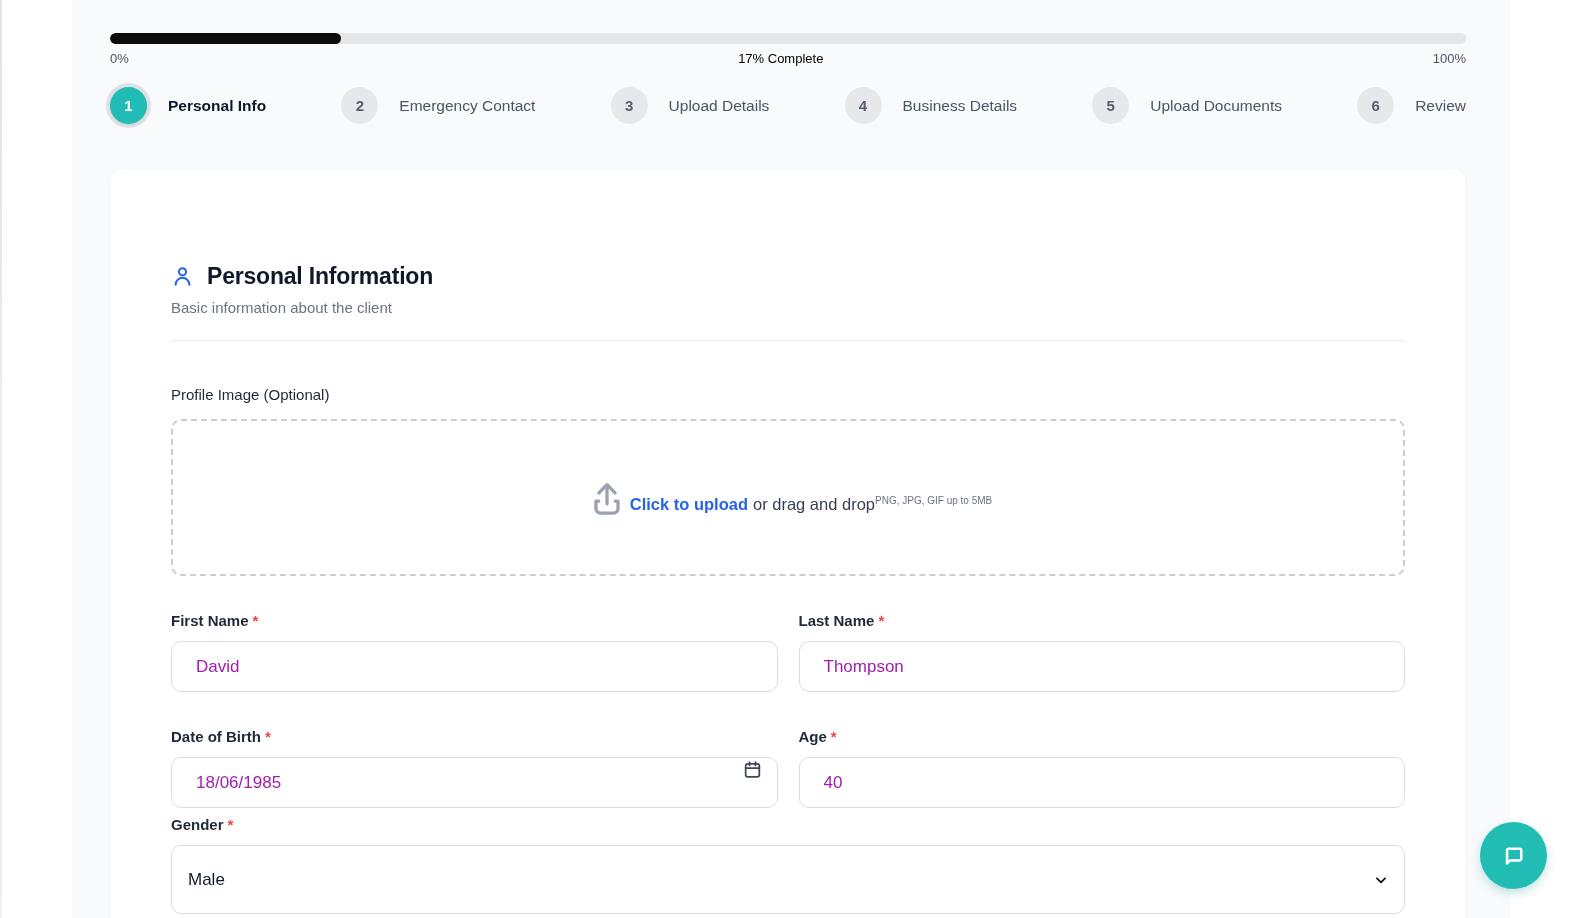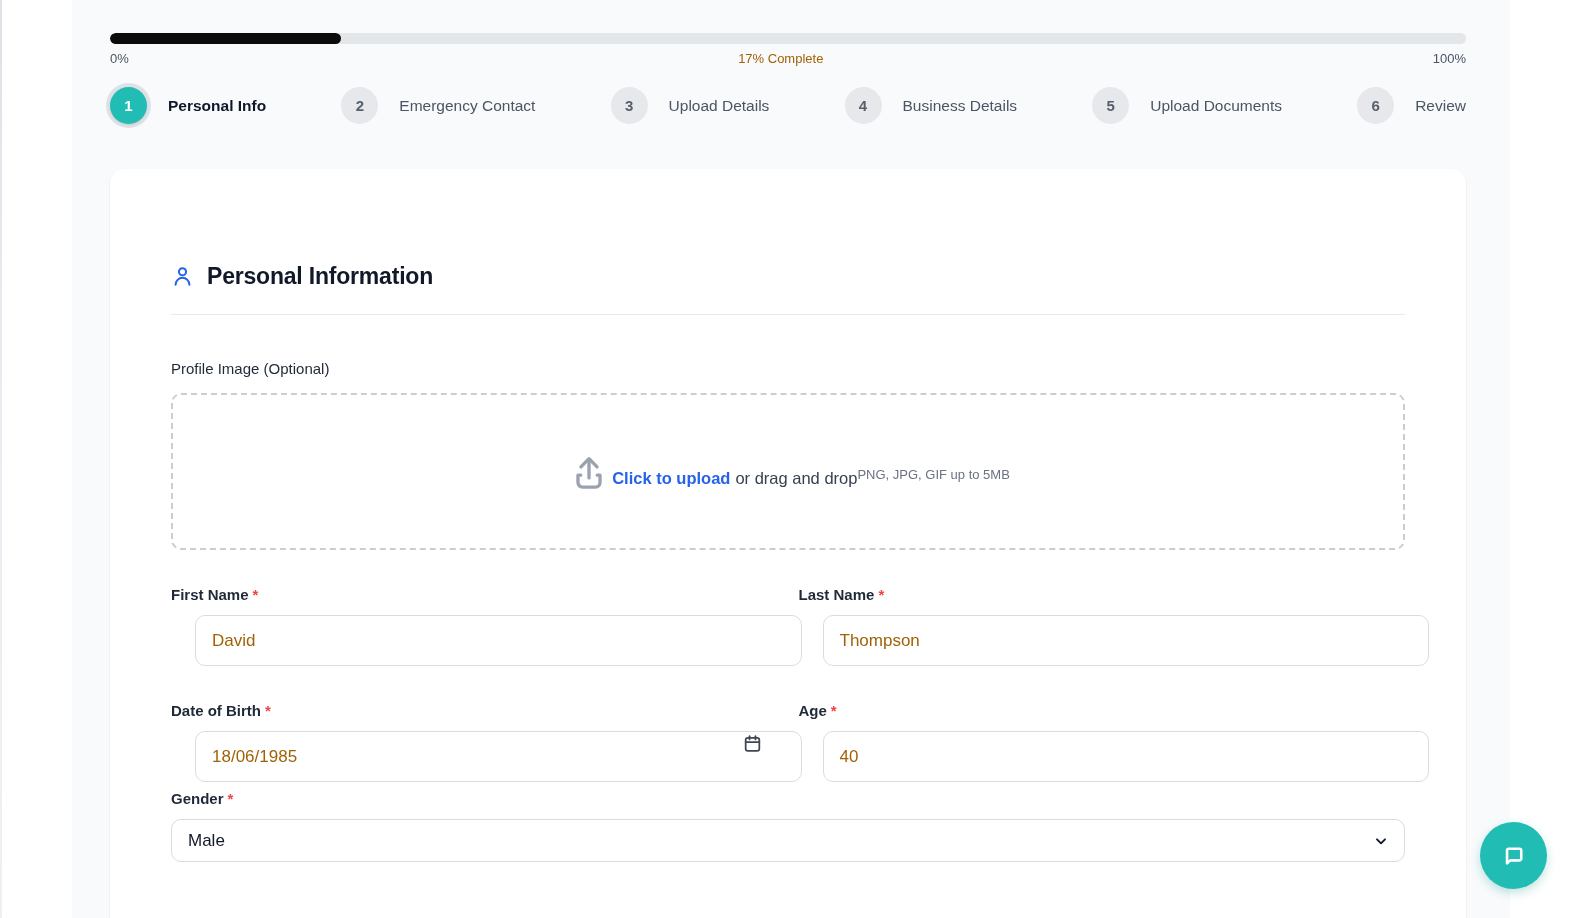--- a/index.html
+++ b/index.html
@@ -9,21 +9,21 @@
   .left-hairline { position:absolute; left:0; top:0; width:2px; height:100%;
     background:linear-gradient(to bottom,#dfe3e8 4%, #e9edf1 45%, #eef1f4 100%); }
   .main-panel { position:absolute; left:72px; top:0; width:1438px; height:918px; background:#f8fafc; }
   .content { margin-left:38px; width:1356px; }
 
   
   .progress-track { margin-top:33px; height:11px; background:#e4e7ea; border-radius:999px; overflow:hidden; }
   .progress-fill { height:100%; width:17%; background:#0b0b0c; border-radius:999px; }
   .progress-labels { display:flex; justify-content:space-between; margin-top:7px;
     font-size:13px; color:#4b5563; }
-  .progress-labels .center { color:#a16207; }
+  .progress-labels .center { color:#000000; }
 
   
   .steps { display:flex; justify-content:space-between; align-items:center; margin-top:21px; }
   .step { display:flex; align-items:center; gap:21px; cursor:pointer; }
   .step-circle { width:37px; height:37px; border-radius:50%; background:#e6e8eb; color:#565f6b;
     display:flex; align-items:center; justify-content:center; font-size:15px; font-weight:600;
     flex:0 0 auto; }
   .step-label { font-size:15.5px; font-weight:500; color:#4b5563; white-space:nowrap; }
   .step.active .step-circle { background:#21bdb4; color:#ffffff;
     box-shadow:0 0 0 4px rgba(100,116,139,0.18), 0 1px 2px rgba(0,0,0,0.12); }
@@ -37,32 +37,32 @@
   .card-subtitle { margin-top:9px; font-size:15px; color:#6b7280; }
   .divider { margin-top:24px; border-bottom:1px solid #e9ecef; }
 
   .section-label { margin-top:45px; font-size:15px; font-weight:400; color:#1f2937; }
   .upload-box { margin-top:16px; height:157px; border:2px dashed #c9ced6; border-radius:10px;
     display:flex; flex-direction:row; align-items:center; justify-content:center; cursor:pointer;
     background:#ffffff; }
   .upload-line { margin-top:13px; font-size:16.5px; color:#374151; }
   .upload-line .link { color:#2563eb; font-weight:700; }
   .upload-line .plain { margin-left:5px; }
-  .upload-hint { margin-top:5px; font-size:13px; color:#6b7280; }
+  .upload-hint { margin-top:5px; font-size:10px; color:#6b7280; }
 
   .form-row { display:grid; grid-template-columns:1fr 1fr; column-gap:21px; margin-top:36px; }
   .field-label { font-size:15px; font-weight:600; color:#1f2937; }
   .req { color:#ef4444; margin-left:4px; font-weight:600; }
   .text-input { display:block; width:100%; height:51px; margin-top:11px; border:1px solid #d9dde3;
-    border-radius:10px; padding:0 16px; font-size:17px; color:#a16207; background:#ffffff;
-    font-family:"Liberation Sans", sans-serif; outline:none;margin-left:24px; }
+    border-radius:10px; padding:0 24px; font-size:17px; color:#a21caf; background:#ffffff;
+    font-family:"Liberation Sans", sans-serif; outline:none; }
   .input-wrap { position:relative; }
   .input-icon-right { position:absolute; right:15px; top:31px; pointer-events:auto; cursor:pointer; }
 
-  .select-box { position:relative; margin-top:11px; height:43px; border:1px solid #d9dde3;
+  .select-box { position:relative; margin-top:11px; height:69px; border:1px solid #d9dde3;
     border-radius:10px; background:#ffffff; display:flex; align-items:center; padding:0 42px 0 16px;
     font-size:17px; color:#111827; cursor:pointer; }
   .select-box .chevron { position:absolute; right:15px; top:50%; transform:translateY(-50%); }
 
   
   .chat-fab { position:absolute; left:1480px; top:822px; width:67px; height:67px; border-radius:50%;
     background:#21bdb4; border:none; display:flex; align-items:center; justify-content:center;
     cursor:pointer; box-shadow:0 4px 10px rgba(13,148,136,0.25); }
 </style>
 </head>
@@ -113,20 +113,21 @@
       <div class="card">
         <div class="card-head">
           <span style="display:flex;">
             <svg width="23" height="25" viewBox="0 0 24 24" fill="none" stroke="#2563eb" stroke-width="2.1" stroke-linecap="round" stroke-linejoin="round">
               <circle cx="12" cy="7" r="3.7"></circle>
               <path d="M4.8 20.6a7.2 7.2 0 0 1 14.4 0"></path>
             </svg>
           </span>
           <h1 class="card-title">Personal Information</h1>
         </div>
+        <p class="card-subtitle">Basic information about the client</p>
         <div class="divider"></div>
 
         <div class="section-label">Profile Image (Optional)</div>
         <div class="upload-box">
           <span style="display:flex;">
             <svg width="46" height="42" viewBox="0 0 24 24" fill="none" stroke="#9aa3ad" stroke-width="1.9" stroke-linecap="round" stroke-linejoin="round">
               <path d="M12 15.4 V4.9"></path>
               <path d="M7.4 9.1 12 4.4 l4.6 4.7"></path>
               <path d="M7.3 13.8 H5.7 V18 a2.6 2.6 0 0 0 2.6 2.6 h7.4 a2.6 2.6 0 0 0 2.6 -2.6 V13.8 H16.7"></path>
             </svg>

